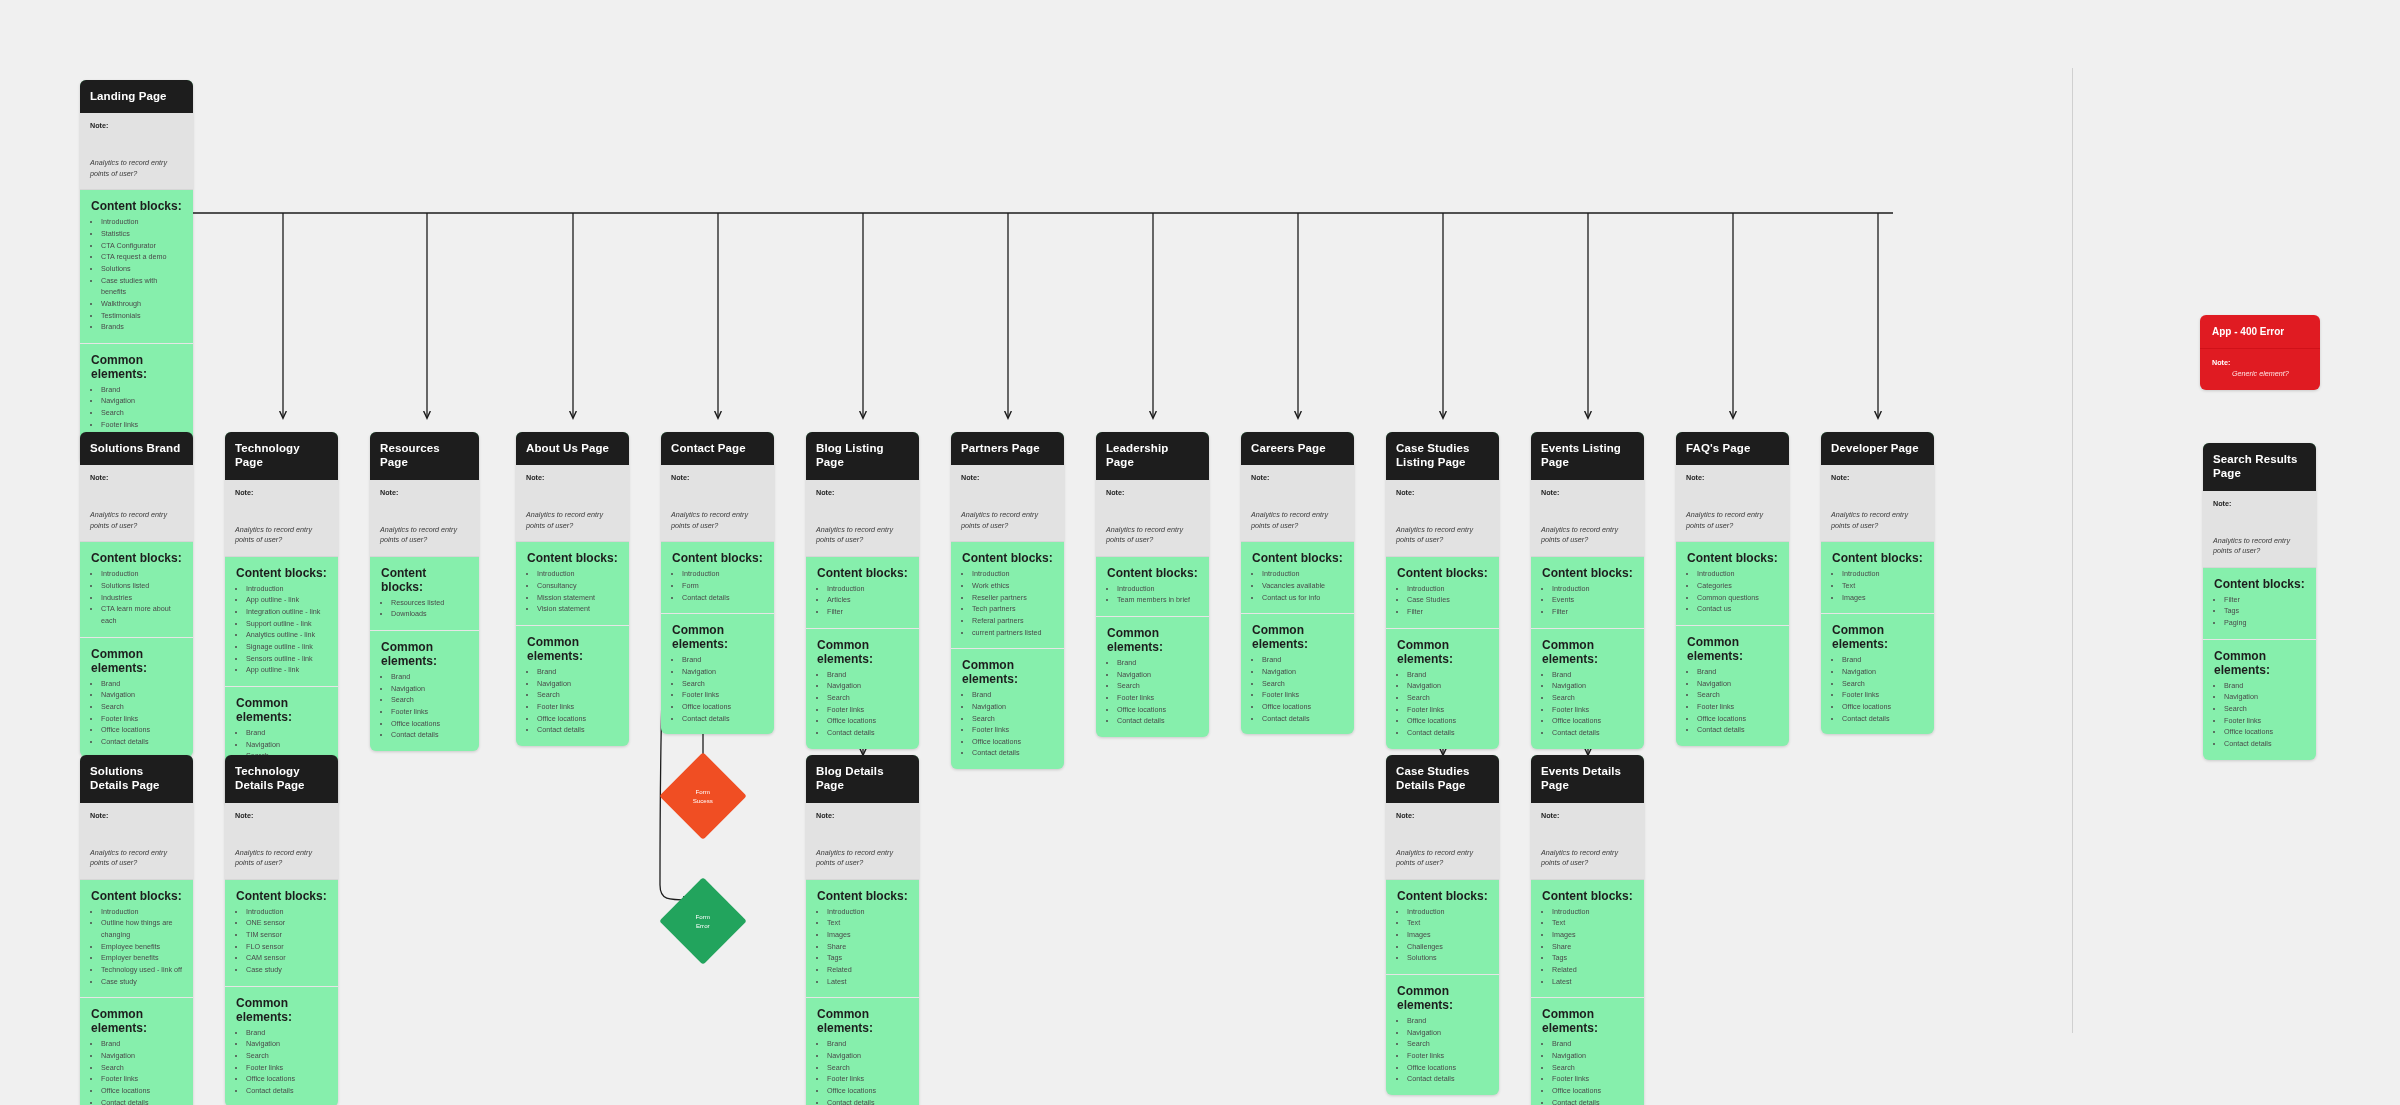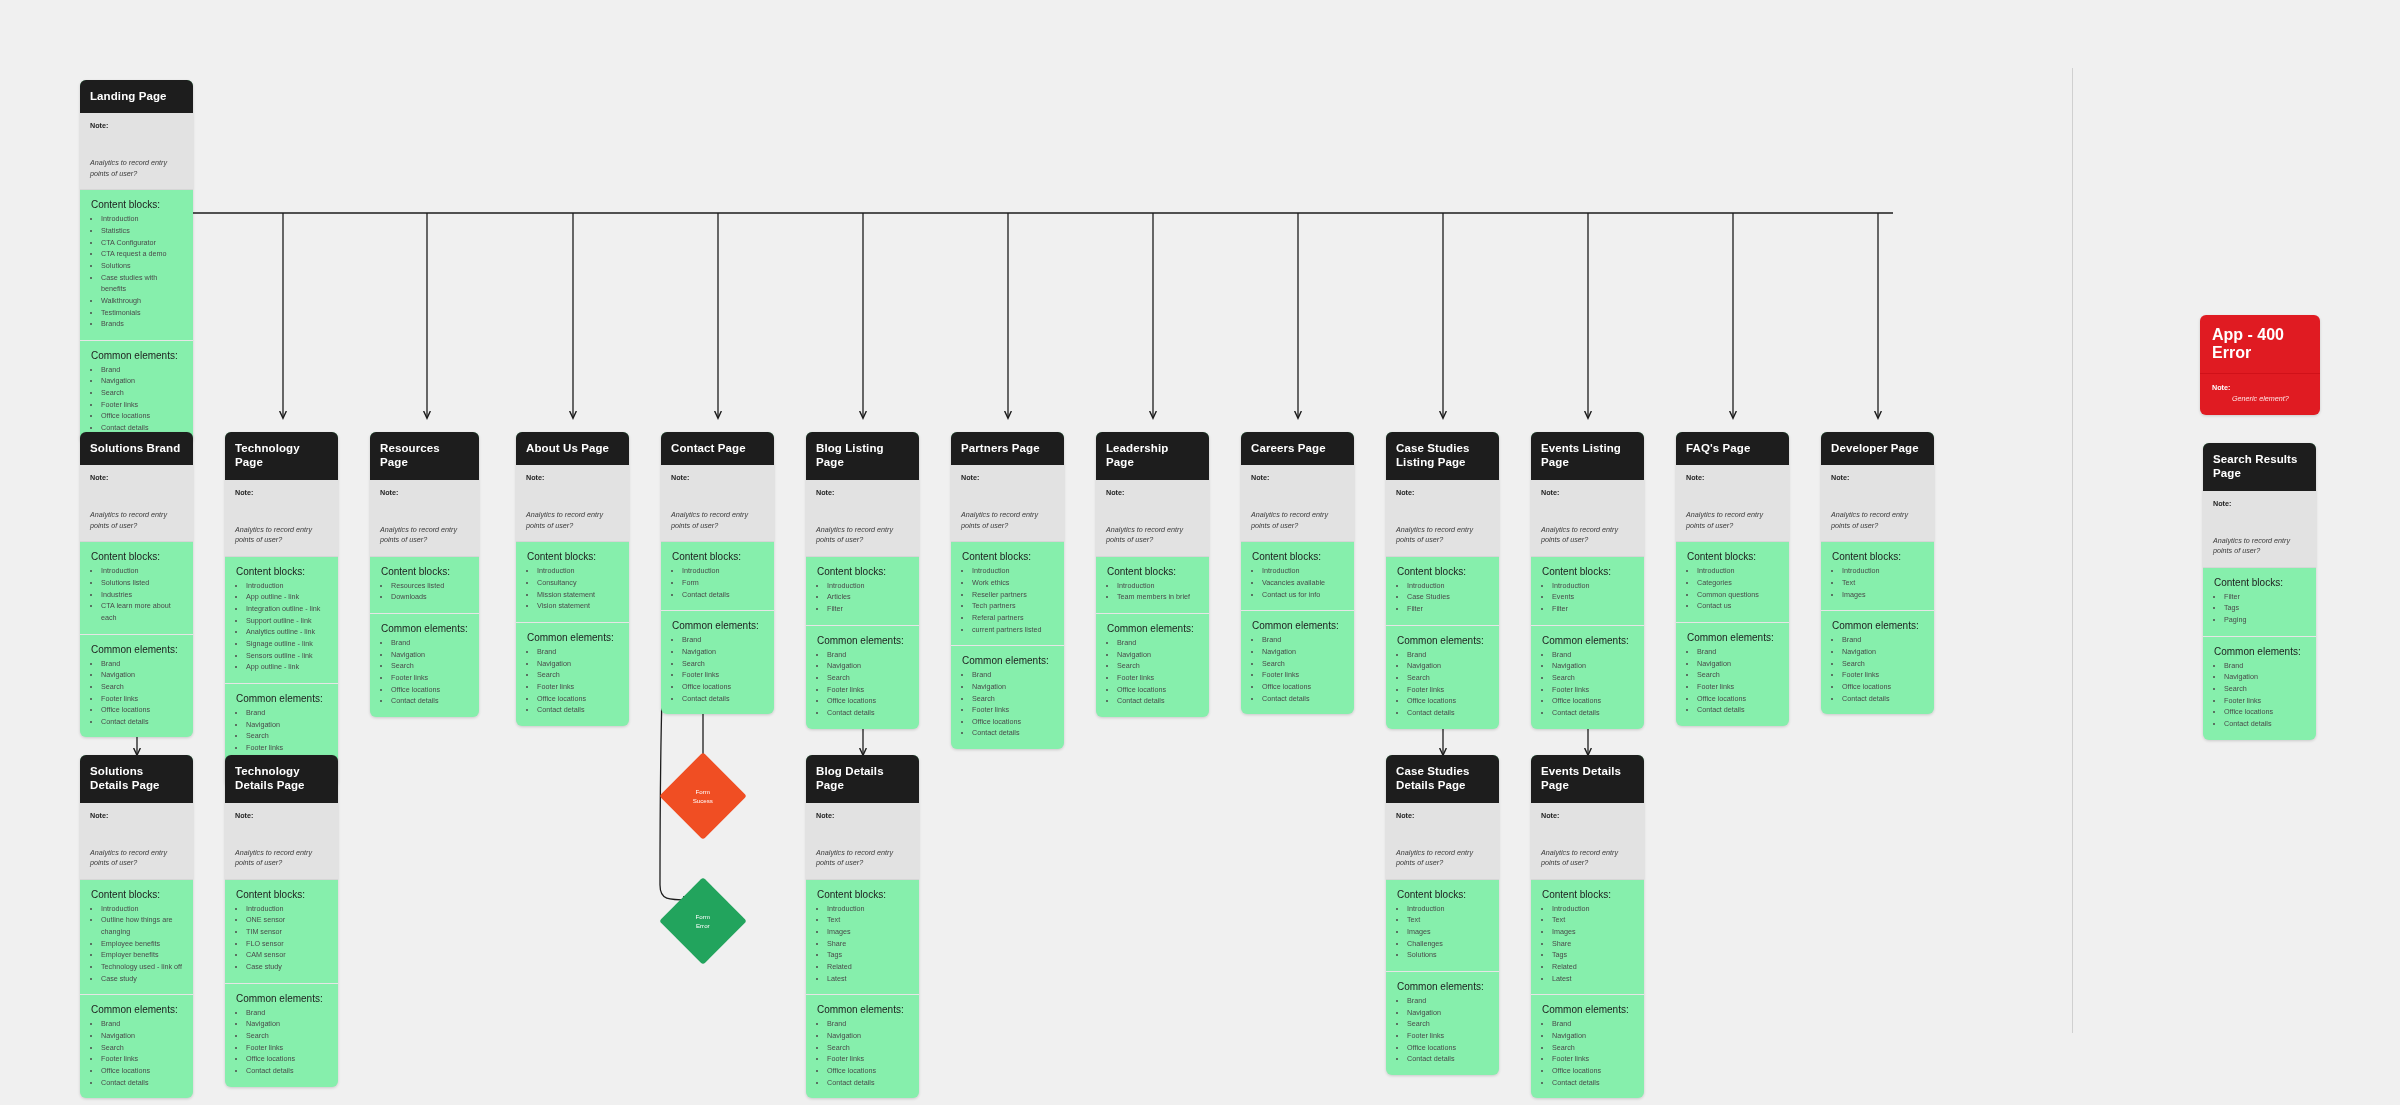--- a/index.html
+++ b/index.html
@@ -40,33 +40,33 @@
   .note {
     background: #e2e2e2;
     padding: 8px 10px 10px 10px;
     border-bottom: 1px solid #d6d6d6;
   }
   .note-label { font-size: 7.2px; font-weight: bold; color: #1d1d1d; margin-bottom: 2px; }
   .note-text  { font-size: 7.2px; font-style: italic; color: #3a3a3a; line-height: 1.45; margin-top: 28px; }
 
   .sect { padding: 9px 10px 10px 11px; border-bottom: 1px solid #e6e6e6; }
   .sect:last-child { border-bottom: none; }
-  .sect-label { font-size: 10px; font-weight: normal; color: #1d1d1d; margin-bottom: 3px; }
+  .sect-label { font-size: 12px; font-weight: bold; color: #1d1d1d; margin-bottom: 3px; }
   .sect ul { margin: 0; padding-left: 10px; list-style: disc; }
   .sect li { font-size: 7.2px; color: #4a4a4a; line-height: 1.62; }
 
   .err-card {
     position: absolute;
     background: #e01b22;
     border-radius: 6px;
     overflow: hidden;
     box-shadow: 0 1px 3px rgba(0,0,0,0.16);
   }
   .err-head {
-    color: #fff; font-size: 16px; font-weight: bold;
+    color: #fff; font-size: 10px; font-weight: bold;
     padding: 11px 12px 11px 12px;
     border-bottom: 1px solid #d01119;
   }
   .err-body { padding: 9px 12px 12px 12px; }
   .err-label { font-size: 7.2px; font-weight: bold; color: #ffffff; margin-bottom: 2px; }
   .err-text  { font-size: 7.2px; font-style: italic; color: #ffe3e3; padding-left: 20px; }
 
   .diamond {
     position: absolute;
     width: 62px; height: 62px;

